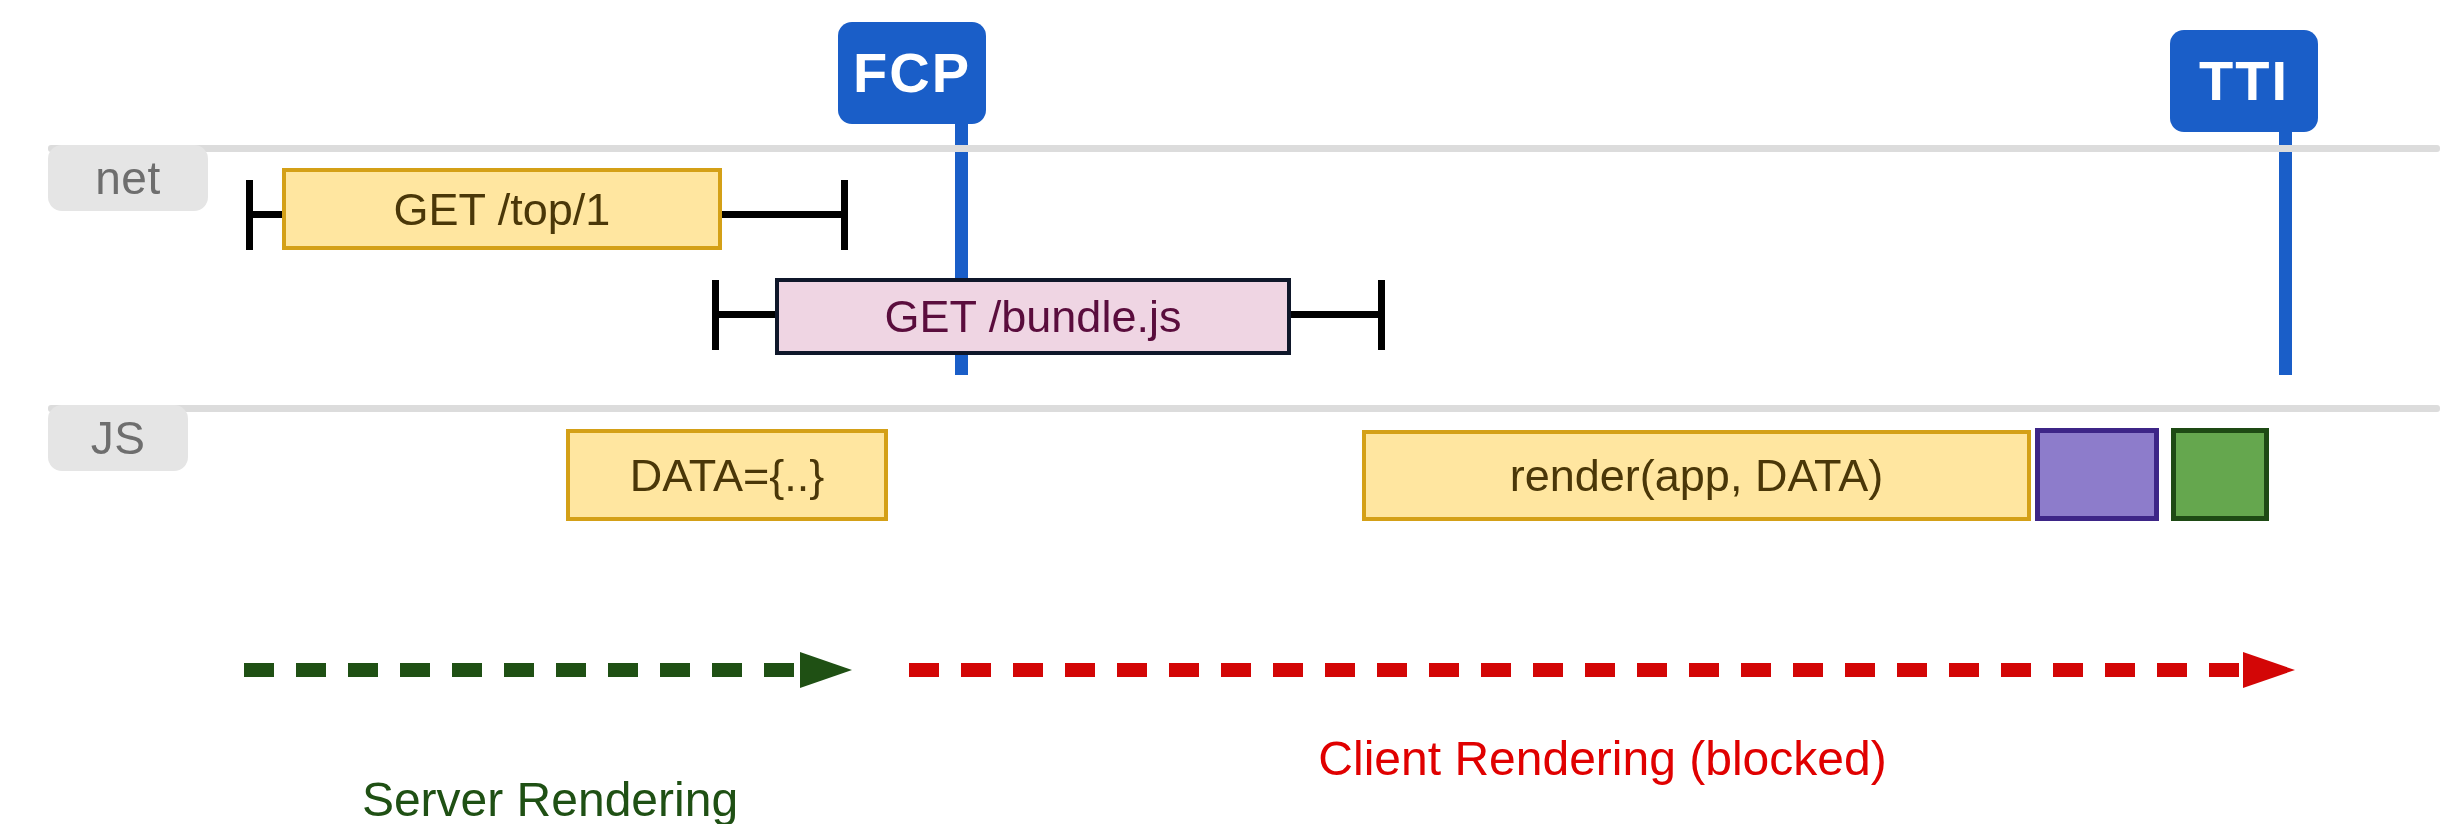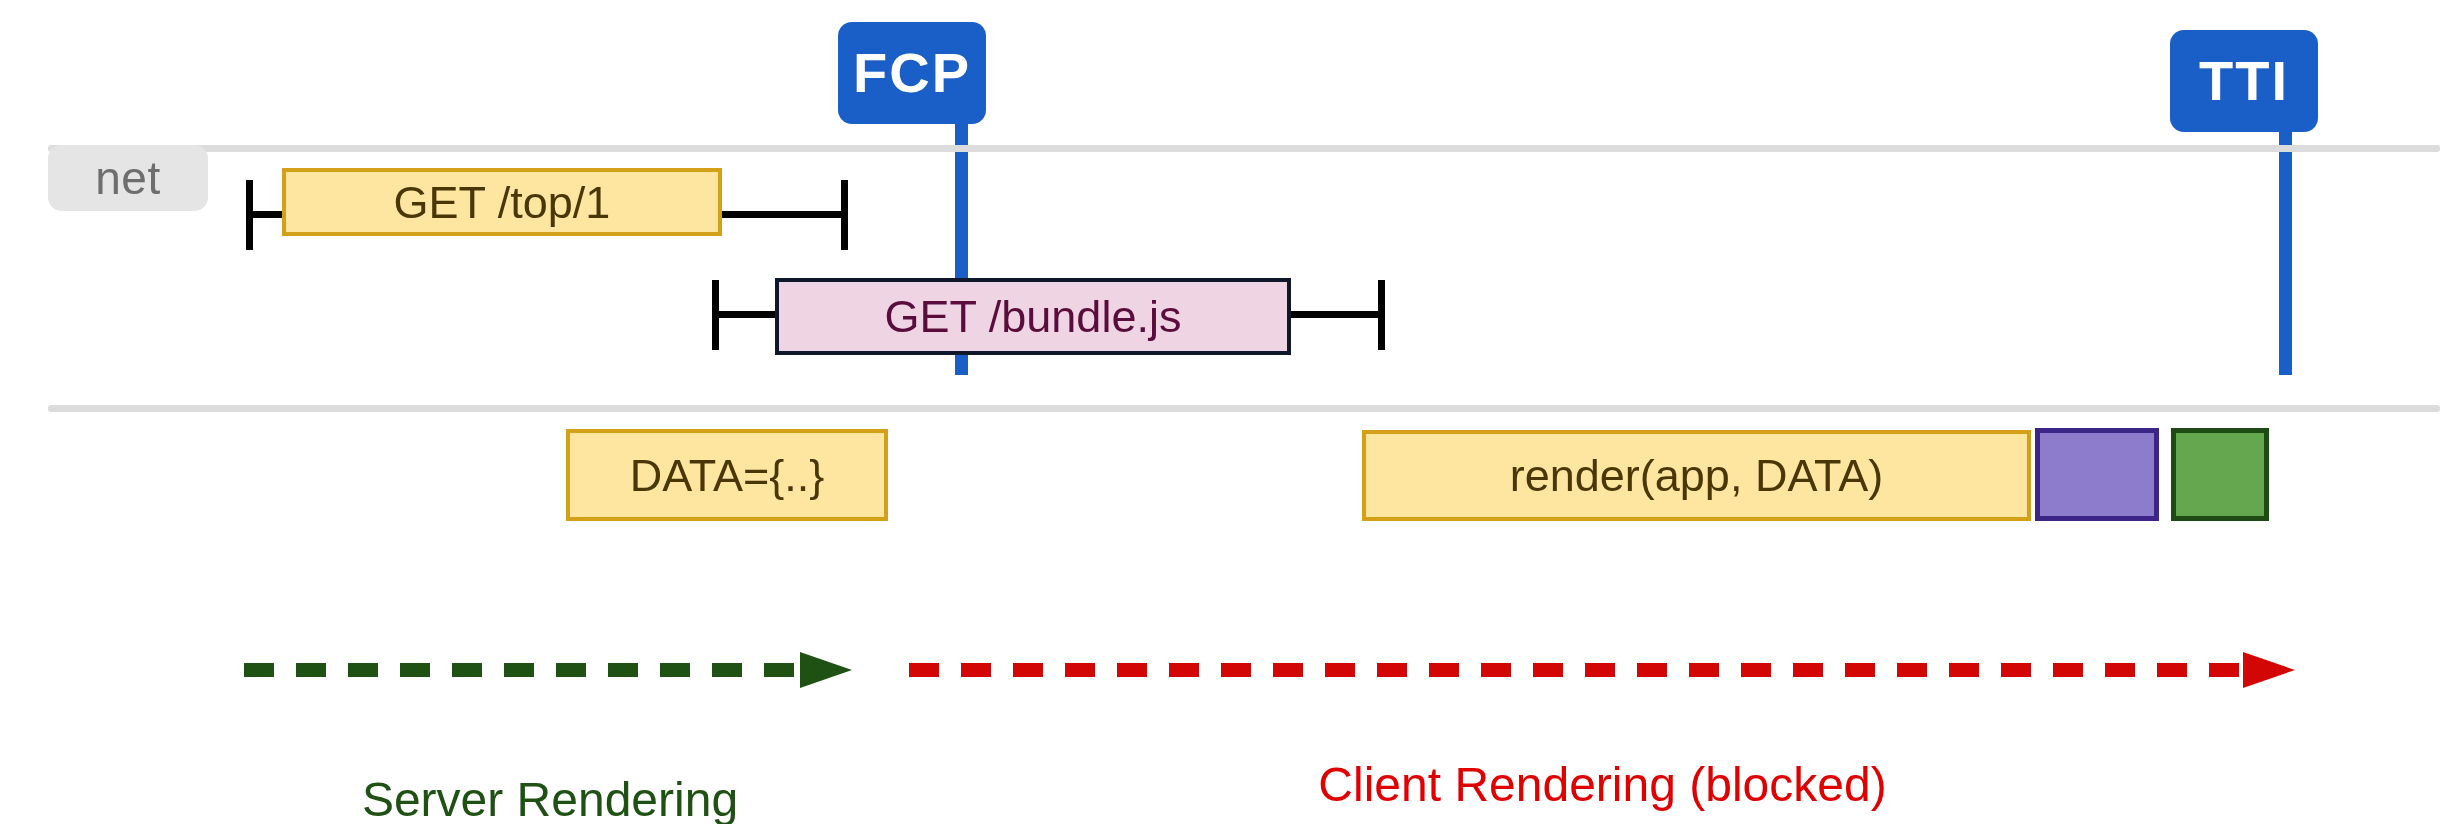--- a/index.html
+++ b/index.html
@@ -128,42 +128,43 @@
 
   <div class="marker-line" style="left:2279px; top:110px; height:265px;"></div>
   <div class="marker-badge" style="left:2170px; top:30px; width:148px; height:102px;">TTI</div>
 
   <div class="lane-rule" style="left:48px; top:145px; width:2392px;"></div>
   <div class="lane-chip" style="left:48px; top:145px; width:160px; height:66px;">net</div>
 
   <div class="whisker-cap" style="left:246px; top:180px; height:70px;"></div>
   <div class="whisker-line" style="left:246px; top:211px; width:601px;"></div>
   <div class="whisker-cap" style="left:841px; top:180px; height:70px;"></div>
-  <div class="task-box yellow" style="left:282px; top:168px; width:440px; height:68px;">GET /top/1</div>
+  <div class="task-box yellow" style="left:282px; top:168px; width:440px; height:82px;">GET /top/1</div>
 
   <div class="whisker-cap" style="left:712px; top:280px; height:70px;"></div>
   <div class="whisker-line" style="left:712px; top:311px; width:672px;"></div>
   <div class="whisker-cap" style="left:1378px; top:280px; height:70px;"></div>
   <div class="task-box pink" style="left:775px; top:278px; width:516px; height:77px;">GET /bundle.js</div>
 
   <div class="lane-rule" style="left:48px; top:405px; width:2392px;"></div>
+  <div class="lane-chip" style="left:48px; top:405px; width:140px; height:66px;">JS</div>
 
   <div class="task-box yellow" style="left:566px; top:429px; width:322px; height:92px;">DATA={..}</div>
 
   <div class="task-box yellow" style="left:1362px; top:430px; width:669px; height:91px;">render(app, DATA)</div>
 
   <div class="task-box purple" style="left:2035px; top:428px; width:124px; height:93px;"></div>
 
   <div class="task-box green" style="left:2171px; top:428px; width:98px; height:93px;"></div>
 
   <svg class="phase-arrow" style="left:240px; top:650px; width:620px; height:40px;" viewBox="0 0 620 40" preserveAspectRatio="none">
     <line x1="4" y1="20" x2="560" y2="20" stroke="#1f5014" stroke-width="14" stroke-dasharray="30 22"></line>
     <polygon points="560,2 612,20 560,38" fill="#1f5014"></polygon>
   </svg>
   <div class="phase-label server" style="left:240px; top:735px; width:620px;">Server Rendering</div>
 
   <svg class="phase-arrow" style="left:905px; top:650px; width:1395px; height:40px;" viewBox="0 0 1395 40" preserveAspectRatio="none">
     <line x1="4" y1="20" x2="1340" y2="20" stroke="#d30606" stroke-width="14" stroke-dasharray="30 22"></line>
     <polygon points="1338,2 1390,20 1338,38" fill="#d30606"></polygon>
   </svg>
-  <div class="phase-label client" style="left:905px; top:761px; width:1395px;">Client Rendering (blocked)</div>
+  <div class="phase-label client" style="left:905px; top:735px; width:1395px;">Client Rendering (blocked)</div>
 
 </div>
 
 </body></html>

